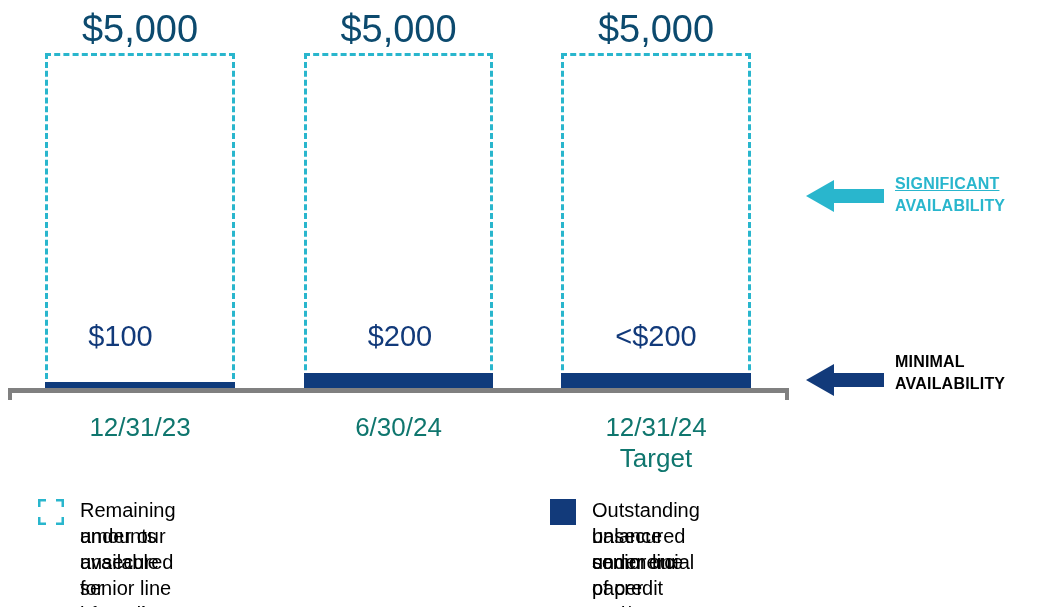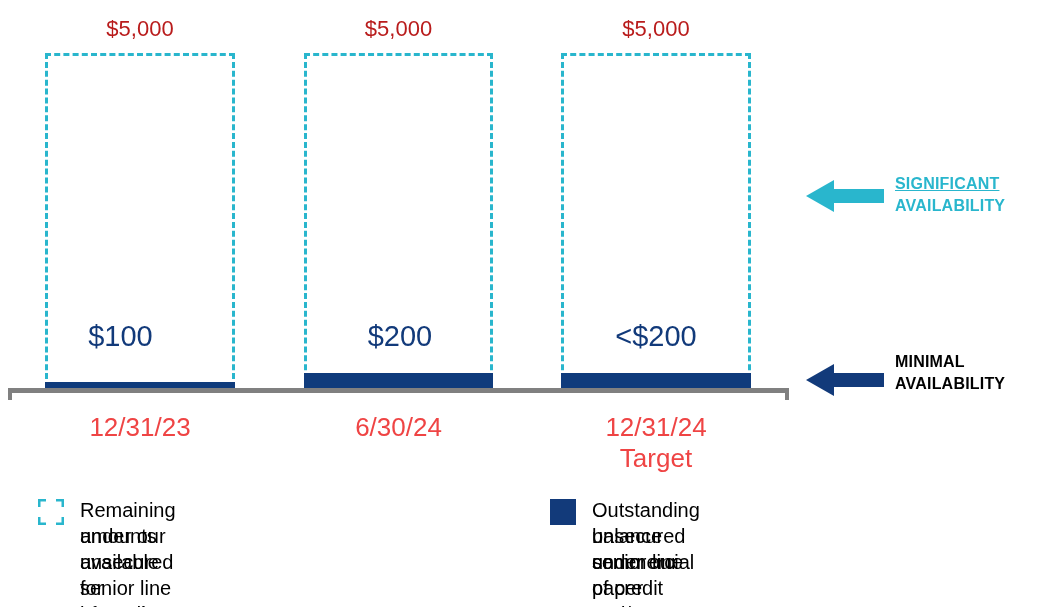--- a/index.html
+++ b/index.html
@@ -34,41 +34,41 @@
   .outstanding-fill {
     position: absolute;
     box-sizing: border-box;
     background: #0f3b7c;
   }
 
   
   .top-value {
     position: absolute;
     text-align: center;
-    color: #b91c1c;
-    font-size: 22px;
+    color: #0c4a6e;
+    font-size: 38px;
     line-height: 34px;
     white-space: nowrap;
   }
 
   
   .inner-value {
     position: absolute;
     text-align: center;
     color: #123a7a;
     font-size: 29px;
     line-height: 33px;
     white-space: nowrap;
   }
 
   
   .cat-label {
     position: absolute;
     text-align: center;
-    color: #ef4444;
+    color: #0f766e;
     font-size: 26px;
     line-height: 31px;
     white-space: nowrap;
   }
   .cat-sub {
     display: block;
     font-size: 26px;
     line-height: 31px;
   }
 

